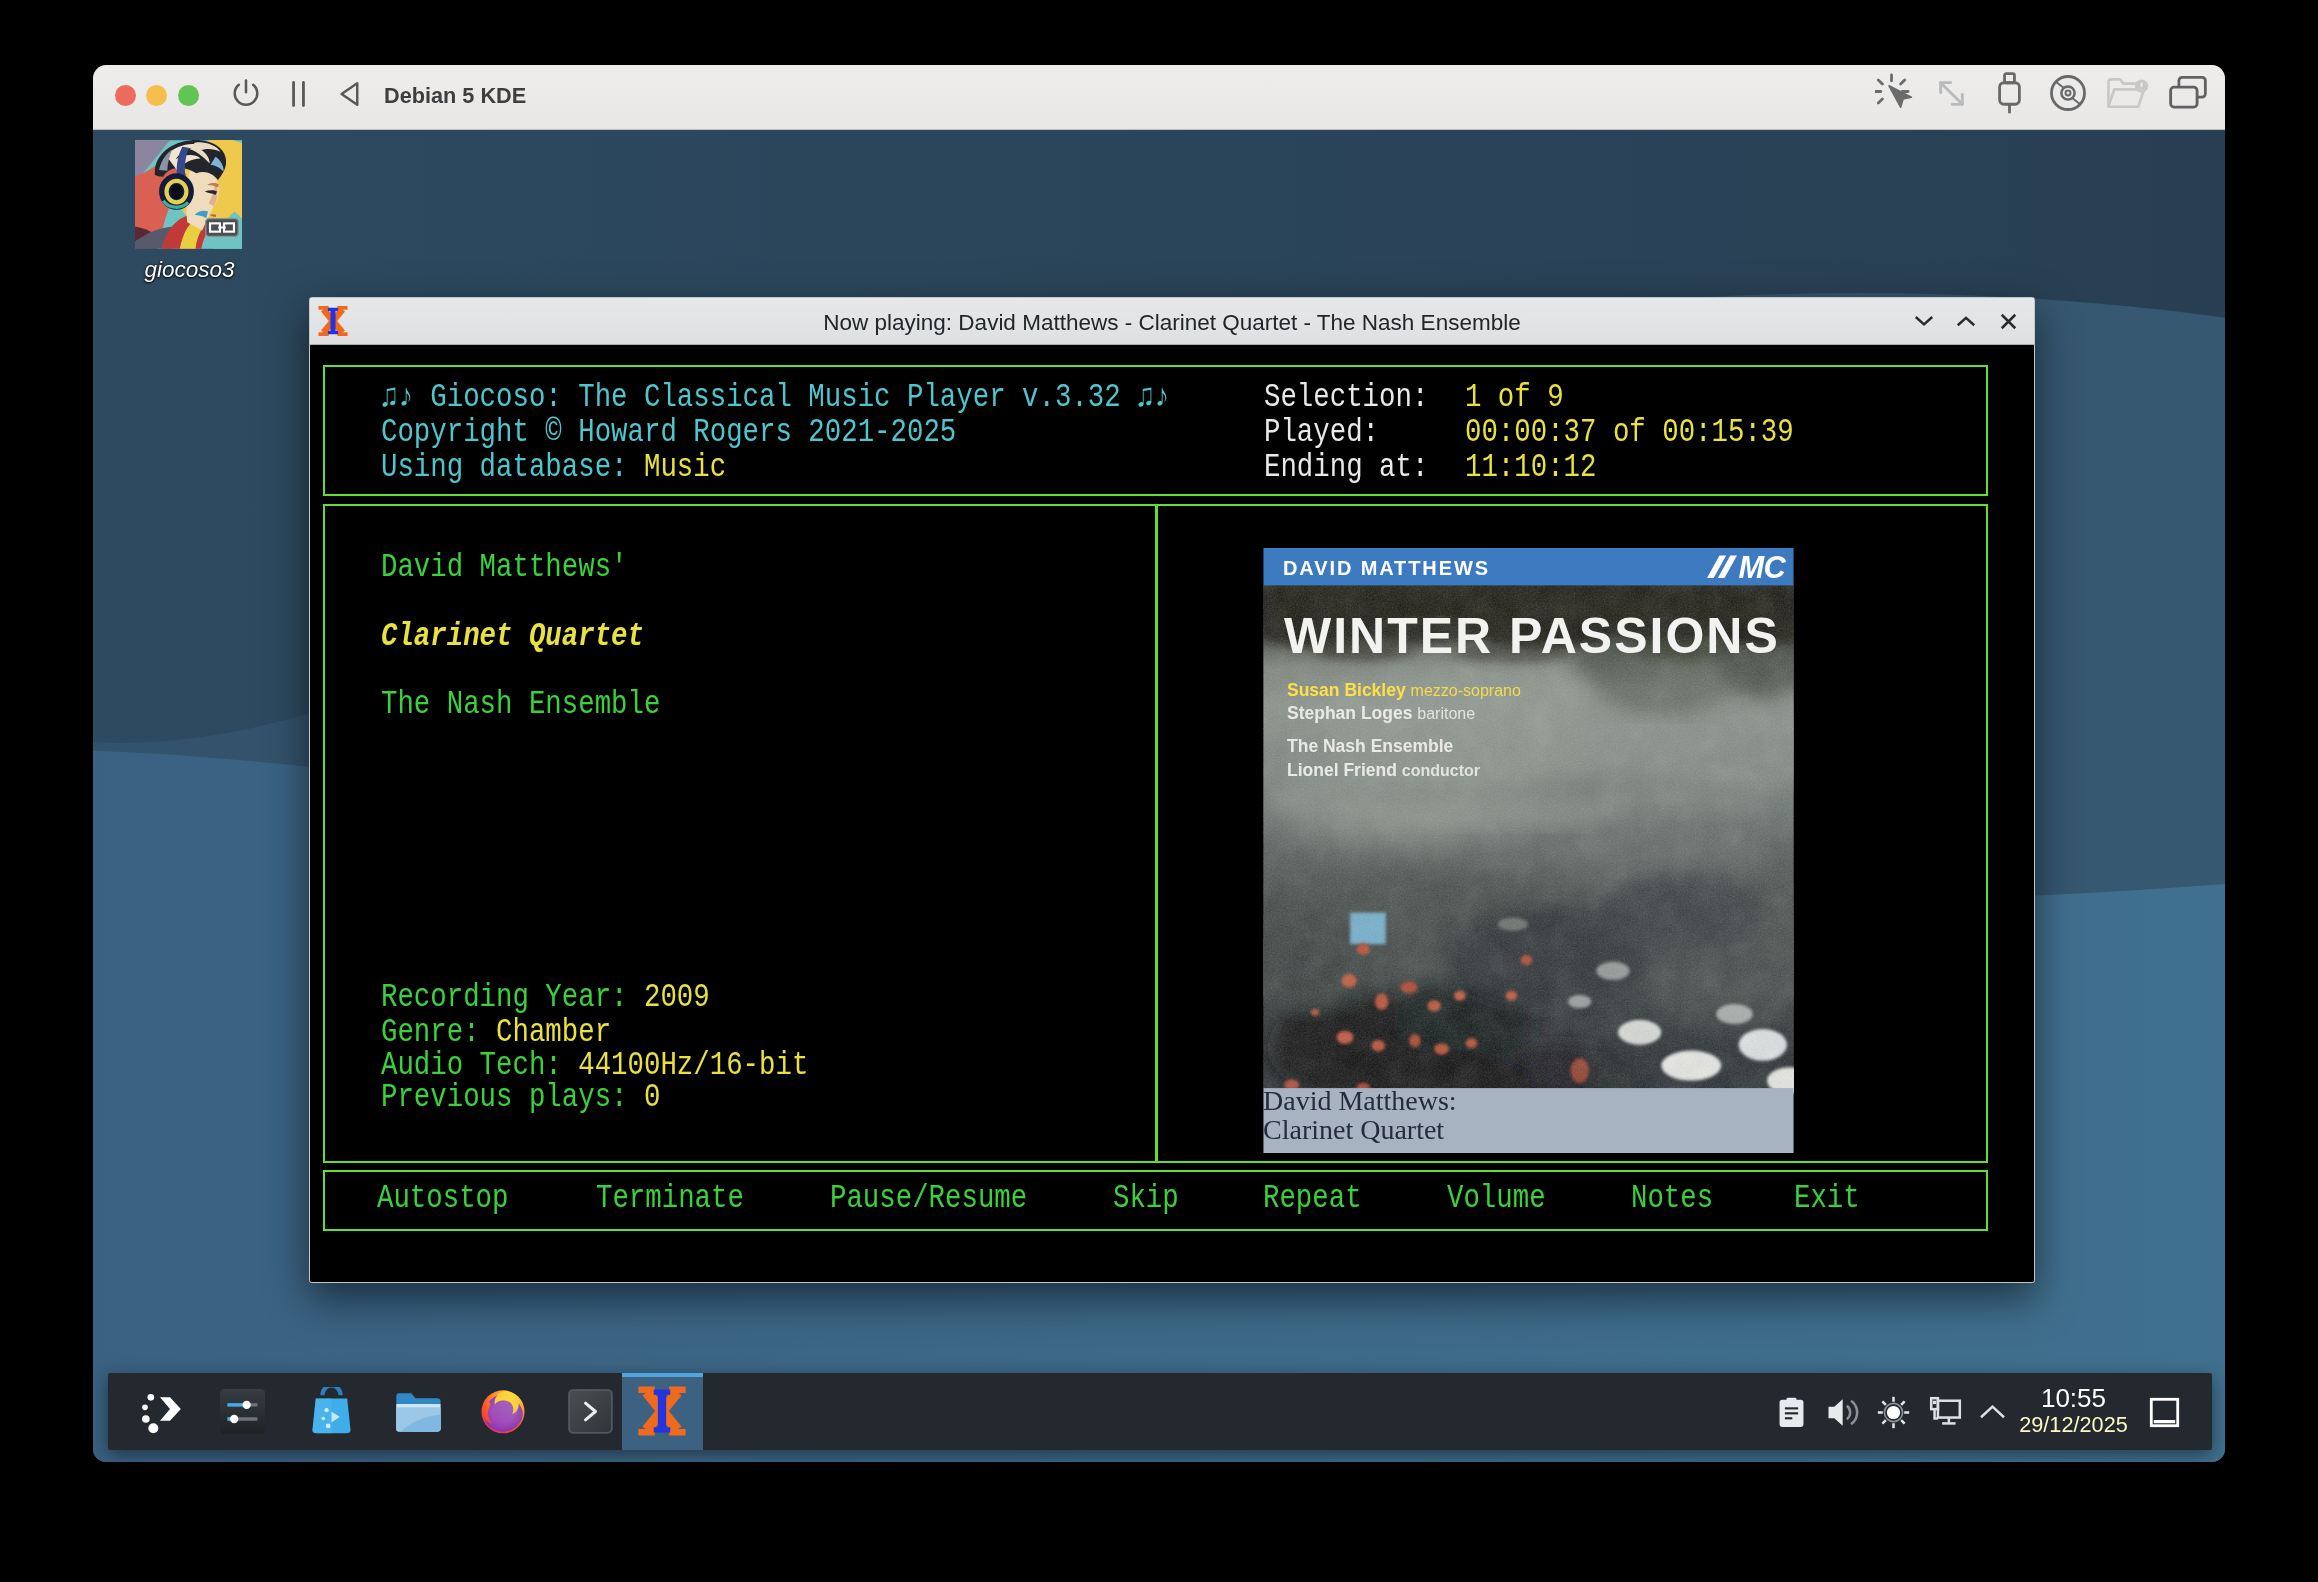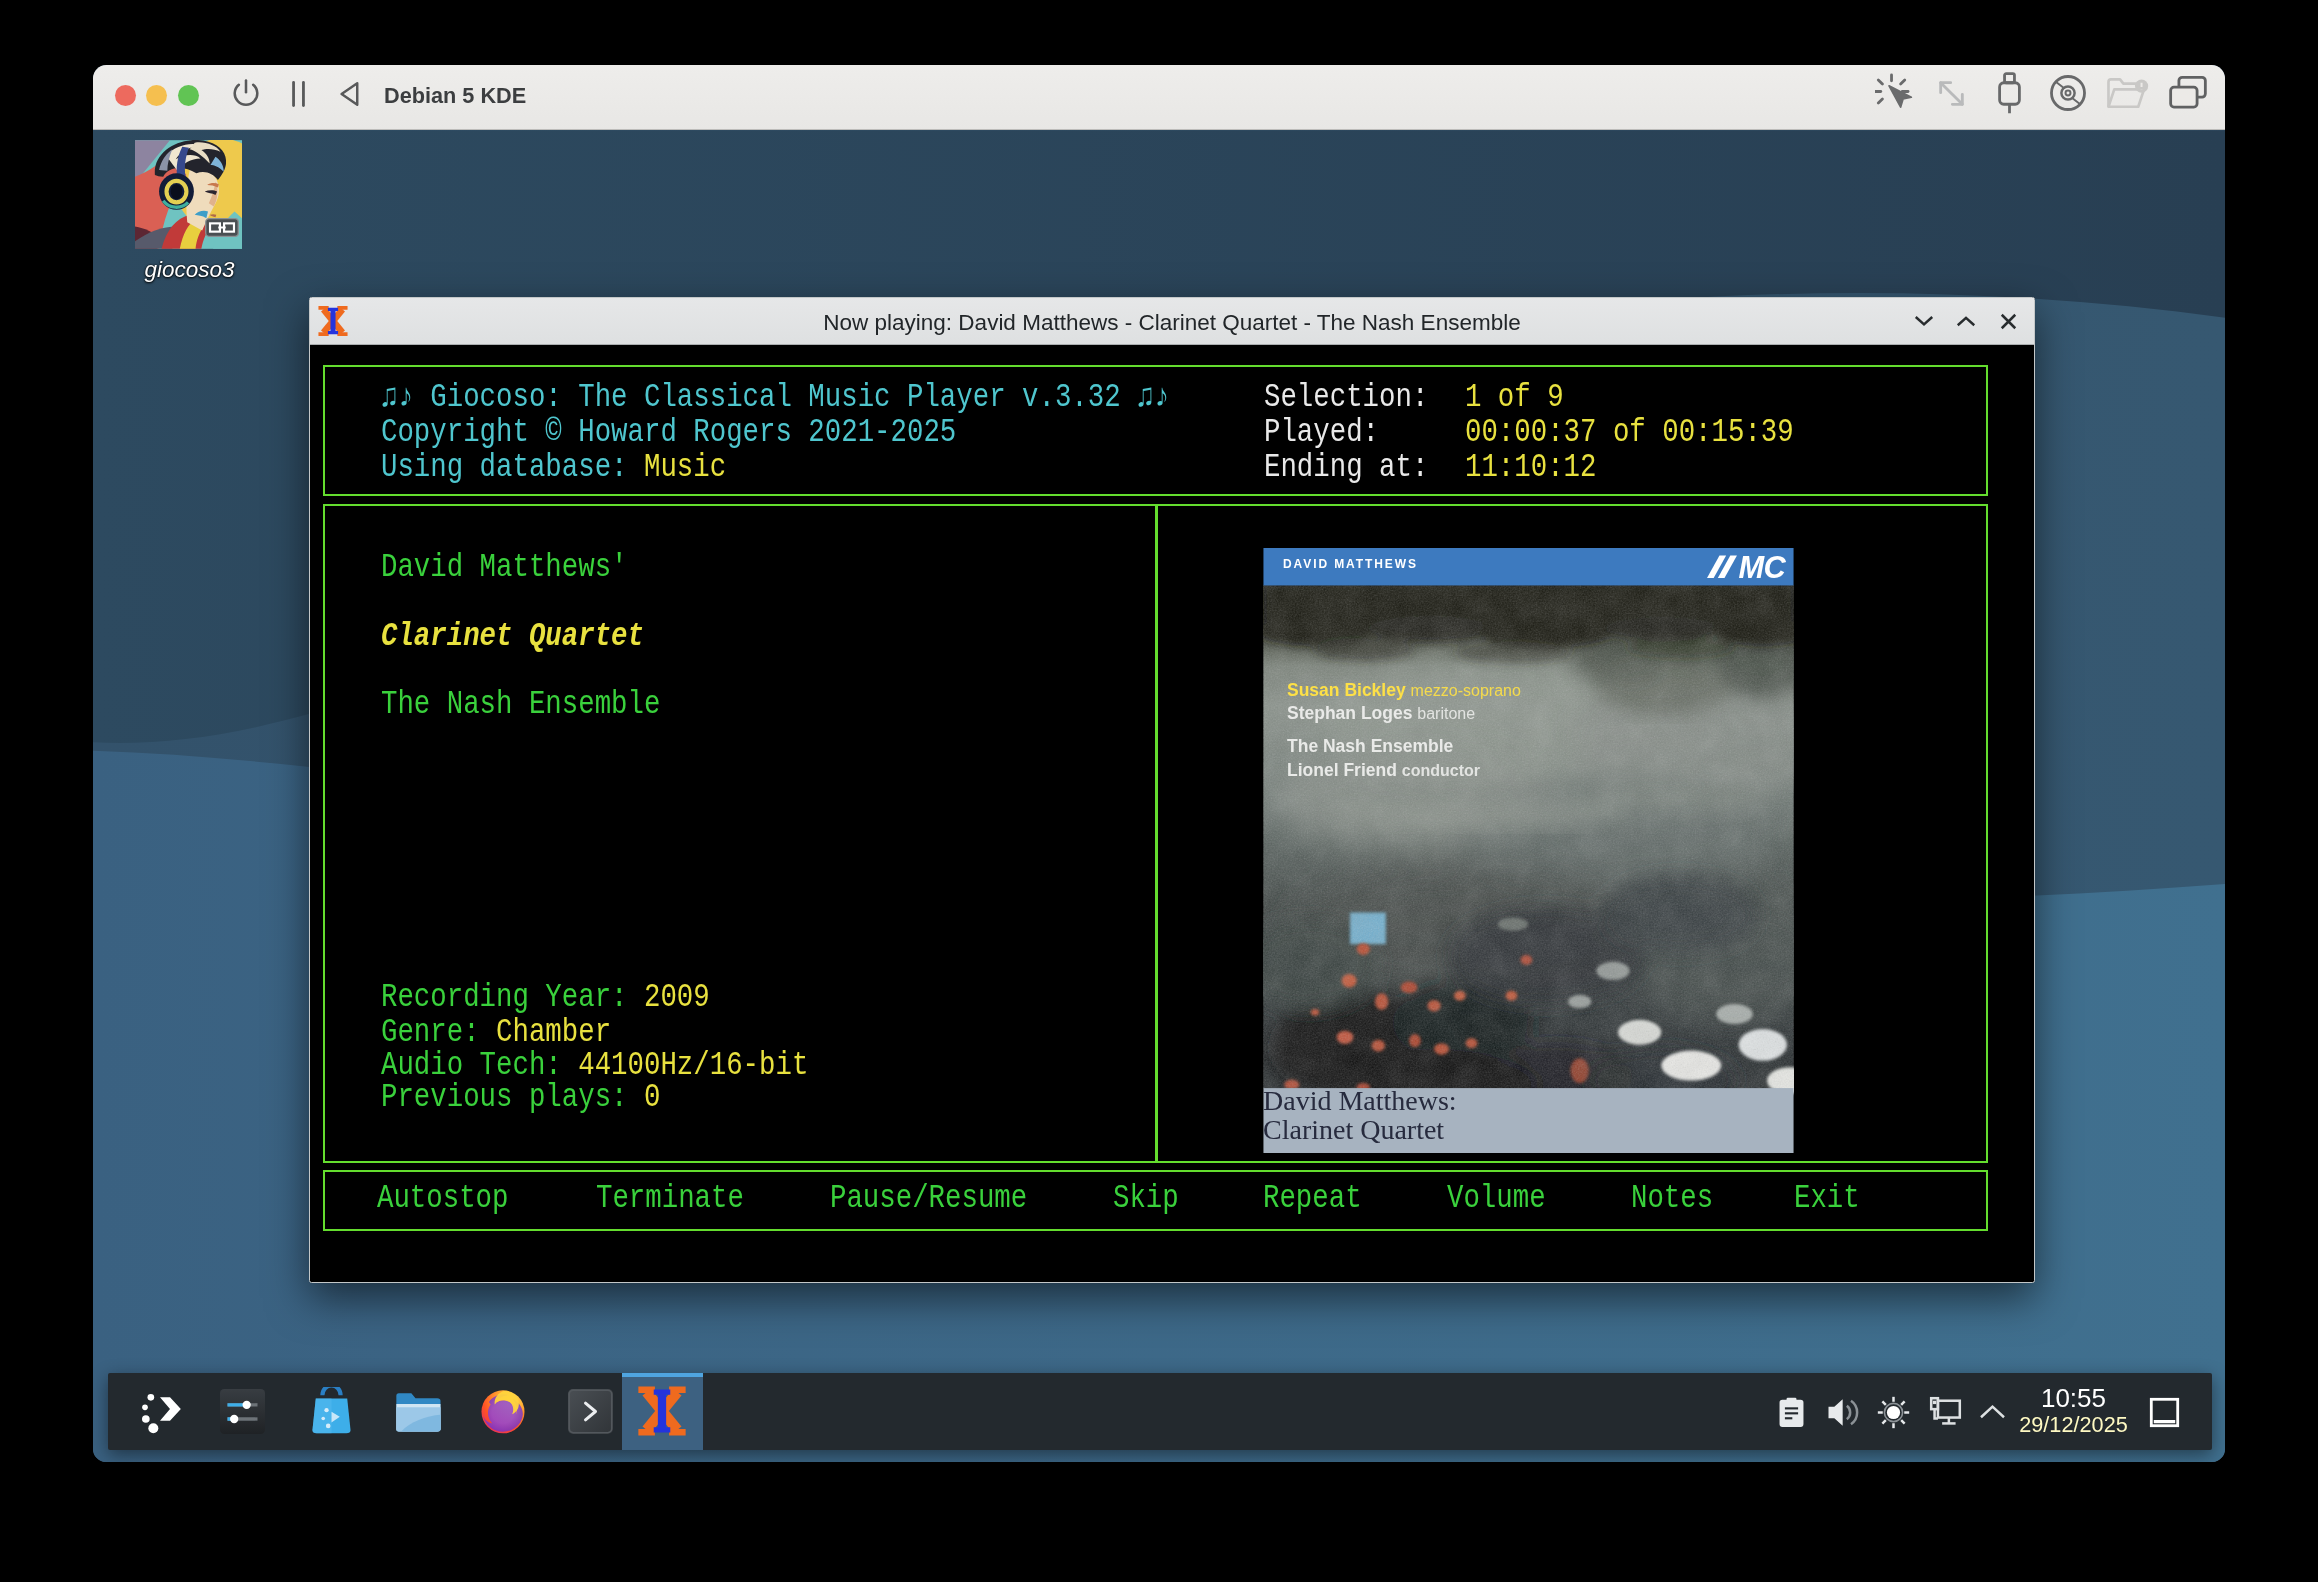--- a/index.html
+++ b/index.html
@@ -326,21 +326,22 @@
               <rect x="0" y="45" width="637" height="604" filter="url(#mottle)" opacity="0.3"></rect>
             </g>
             <rect x="0" y="0" width="637" height="45" fill="#3d7abf"></rect>
             <g fill="#fff" transform="translate(533,9)">
               <path d="M15,0 H23 L8,27 H0 Z"></path>
               <path d="M28,0 H36 L21,27 H13 Z"></path>
               <text x="38" y="27" font-family="Liberation Sans" font-weight="bold" font-style="italic" font-size="37" letter-spacing="-1">MC</text>
             </g>
             <rect x="0" y="649" width="637" height="78" fill="#a7b3c0"></rect>
           </svg>
-          <div class="abs" style="left:20px;top:9.2px;font-size:12px;font-weight:bold;color:#fff;letter-spacing:1.9px;">DAVID MATTHEWS</div>
+          <div class="abs" style="left:20px;top:9.2px;font-size:20px;font-weight:bold;color:#fff;letter-spacing:1.9px;">DAVID MATTHEWS</div>
+          <div class="abs" style="left:21px;top:63px;font-size:50px;font-weight:bold;color:#f2f3f1;letter-spacing:2px;white-space:nowrap;line-height:50px;">WINTER PASSIONS</div>
           <div class="abs" style="left:24px;top:132px;font-size:17.5px;color:#fde047;"><b>Susan Bickley</b> <span style="font-size:16px;opacity:0.92">mezzo-soprano</span></div>
           <div class="abs" style="left:24px;top:155px;font-size:17.5px;color:#e9eae8;"><b>Stephan Loges</b> <span style="font-size:16px;opacity:0.92">baritone</span></div>
           <div class="abs" style="left:24px;top:188px;font-size:17.5px;color:#e9eae8;"><b>The Nash Ensemble</b></div>
           <div class="abs" style="left:24px;top:212px;font-size:17.5px;color:#e9eae8;font-weight:bold;"><b>Lionel Friend</b> <span style="font-size:16px;opacity:0.92">conductor</span></div>
           <div class="abs" style="left:0;top:538px;width:531px;font-family:'Liberation Serif',serif;font-size:28px;color:#272b3e;line-height:29px;">David Matthews:<br>Clarinet Quartet</div>
         </div>
       </div>
       <div id="taskbar">
         <svg class="abs" style="left:32px;top:16px;" width="45" height="45" viewBox="0 0 54 54" fill="#fff">
           <circle cx="13" cy="10" r="4"></circle>

